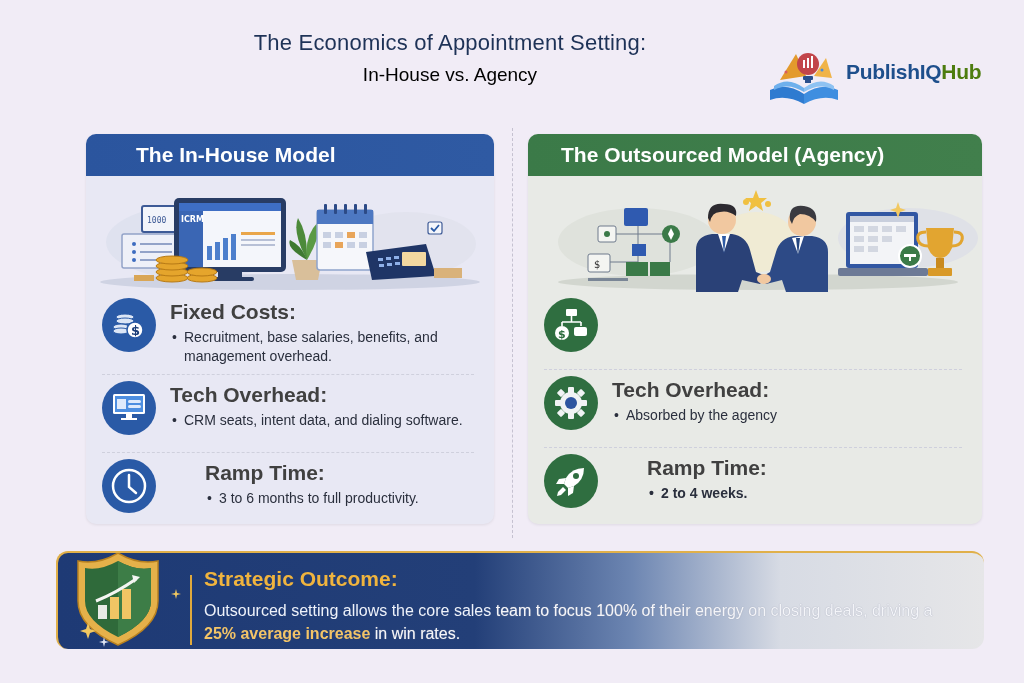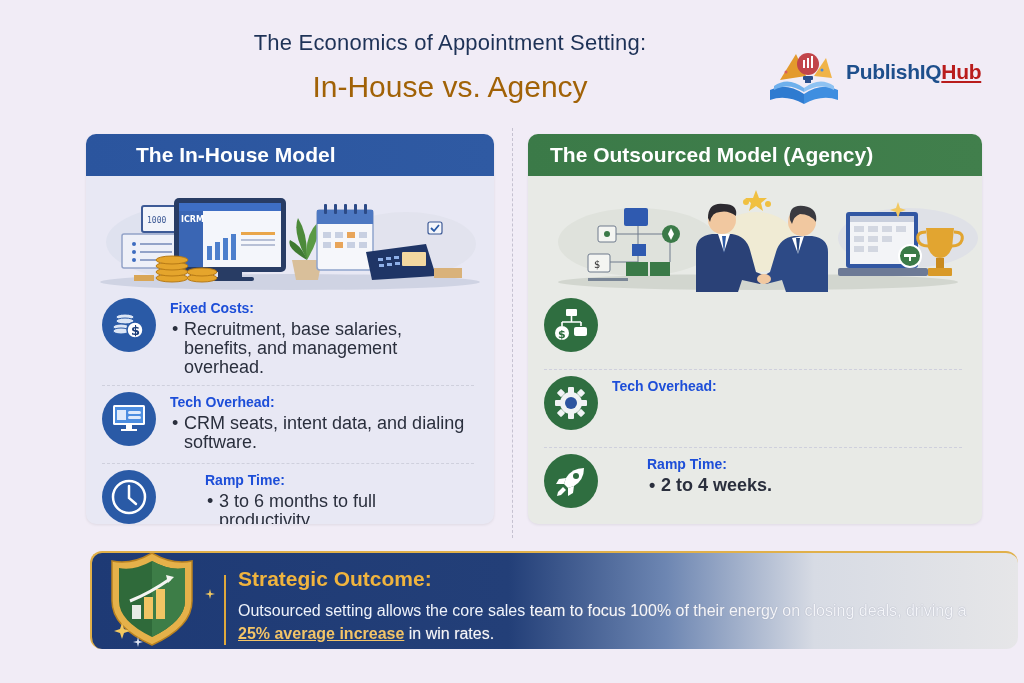--- a/index.html
+++ b/index.html
@@ -5,57 +5,57 @@
   * { box-sizing: border-box; margin: 0; padding: 0; }
   html, body { width: 1024px; height: 683px; overflow: hidden; }
   body {
     background: #f1ecf6;
     font-family: "Liberation Sans", "DejaVu Sans", sans-serif;
     position: relative;
     color: #1f2a44;
   }
   .title-block { position: absolute; left: 0; top: 30px; width: 900px; text-align: center; }
   .title { font-size: 22px; font-weight: normal; color: #1e3257; letter-spacing: 0.2px; }
-  .subtitle { font-size: 30px; color: #a16207; margin-top: 14px; }
+  .subtitle { font-size: 19px; color: #000000; margin-top: 8px; }
 
   .logo { position: absolute; left: 766px; top: 46px; width: 230px; height: 64px; }
   .logo-text { position: absolute; left: 80px; top: 14px; font-size: 21px; font-weight: bold; color: #1e4f8c; letter-spacing: -0.3px; }
-  .logo-text .hub { color: #b91c1c; text-decoration: underline; }
+  .logo-text .hub { color: #4d7c0f; }
 
   .divider { position: absolute; left: 512px; top: 128px; height: 410px; border-left: 1.5px dashed #c5c1d0; }
 
   .panel { position: absolute; top: 134px; height: 390px; border-radius: 10px; overflow: hidden; box-shadow: 0 1px 3px rgba(0,0,0,0.08); }
   .panel.left { left: 86px; width: 408px; background: #e8e8f4; }
   .panel.right { left: 528px; width: 454px; background: #e8eae6; }
   .panel-header { height: 42px; padding-left: 50px; display: flex; align-items: center; font-size: 21px; font-weight: bold; color: #fff; }
   .panel.left .panel-header { background: linear-gradient(90deg, #2b559e, #2f5aa3); }
-  .panel.right .panel-header { background: linear-gradient(90deg, #3b7a48, #417f4c); padding-left: 22px; }
+  .panel.right .panel-header { background: linear-gradient(90deg, #3b7a48, #417f4c); padding-left: 33px; }
 
   .illus { height: 110px; position: relative; margin-top: 6px; }
 
   .items { padding: 0 20px 0 16px; }
   .item { display: flex; align-items: flex-start; padding: 6px 0 8px 0; border-bottom: 1.5px dashed #cfd0dd; min-height: 78px; }
   .item:last-child { border-bottom: none; gap: 35px; }
   .icon-circle { width: 54px; height: 54px; border-radius: 50%; flex: none; margin-right: 14px; display: flex; align-items: center; justify-content: center; }
   .panel.left .icon-circle { background: #2a5aa6; }
   .panel.right .icon-circle { background: #2f6e40; }
   .item-body { padding-top: 2px; }
-  .item-title { font-size: 14px; font-weight: bold; color: #1d4ed8; }
-  .item-text { font-size: 18px; color: #2a2f3d; margin-top: 4px; line-height: 19px; padding-left: 14px; position: relative; }
+  .item-title { font-size: 21px; font-weight: bold; color: #404040; }
+  .item-text { font-size: 14px; color: #2a2f3d; margin-top: 4px; line-height: 19px; padding-left: 14px; position: relative; }
   .item-text::before { content: "•"; position: absolute; left: 2px; top: 0; }
   .item-text.bold { font-weight: bold; }
 
   .outcome { position: absolute; left: 56px; top: 551px; width: 928px; height: 98px; border-radius: 12px; overflow: hidden;
     background: linear-gradient(90deg, #1e3a75 0%, #233f78 45%, #6d86b2 62%, #d7dbe4 78%, #e6e6e8 100%);
-    border-top: 2px solid #e0b04a; border-left: 2px solid #e0b04a; margin-left: 34px; }
+    border-top: 2px solid #e0b04a; border-left: 2px solid #e0b04a; }
   .outcome .vline { position: absolute; left: 132px; top: 22px; height: 70px; border-left: 2px solid #e0a93c; }
   .outcome .otitle { position: absolute; left: 146px; top: 14px; font-size: 21px; font-weight: bold; color: #f0b43e; }
   .outcome .otext { position: absolute; left: 146px; top: 46px; width: 760px; font-size: 16px; line-height: 23px; color: #eef2fa; }
   .outcome .otext b { font-weight: normal; }
-  .outcome .otext .gold { color: #f3c467; font-weight: bold; text-decoration: underline; }
+  .outcome .otext .gold { color: #f3c467; font-weight: bold; }
   .outcome .otext .fade { color: #f4f5f9; text-shadow: 0 0 1px #8d93a8; }
   .shield { position: absolute; left: 16px; top: -10px; }
 </style>
 </head>
 <body>
 
 <div class="title-block">
   <div class="title">The Economics of Appointment Setting:</div>
   <div class="subtitle">In-House vs. Agency</div>
 </div>
@@ -299,20 +299,21 @@
             <rect x="6" y="6" width="6" height="6" rx="1" transform="rotate(45 9 9)"></rect>
             <rect x="26" y="6" width="6" height="6" rx="1" transform="rotate(45 29 9)"></rect>
             <rect x="6" y="26" width="6" height="6" rx="1" transform="rotate(45 9 29)"></rect>
             <rect x="26" y="26" width="6" height="6" rx="1" transform="rotate(45 29 29)"></rect>
           </g>
           <circle cx="19" cy="19" r="6" fill="#2e55a0"></circle>
         </svg>
       </div>
       <div class="item-body">
         <div class="item-title">Tech Overhead:</div>
+        <div class="item-text">Absorbed by the agency</div>
       </div>
     </div>
     <div class="item">
       <div class="icon-circle">
         <svg width="38" height="38" viewBox="0 0 38 38">
           <path d="M32 6 Q20 6 14 16 L12 22 L16 26 L22 24 Q32 18 32 6 Z" fill="#fff"></path>
           <circle cx="24" cy="14" r="3" fill="#2f6e40"></circle>
           <path d="M14 16 L7 17 L4 22 L12 22 Z" fill="#fff"></path>
           <path d="M22 24 L21 31 L16 34 L16 26 Z" fill="#fff"></path>
           <path d="M11 25 L6 30 L5 34 L9 33 L14 28 Z" fill="#fff"></path>

